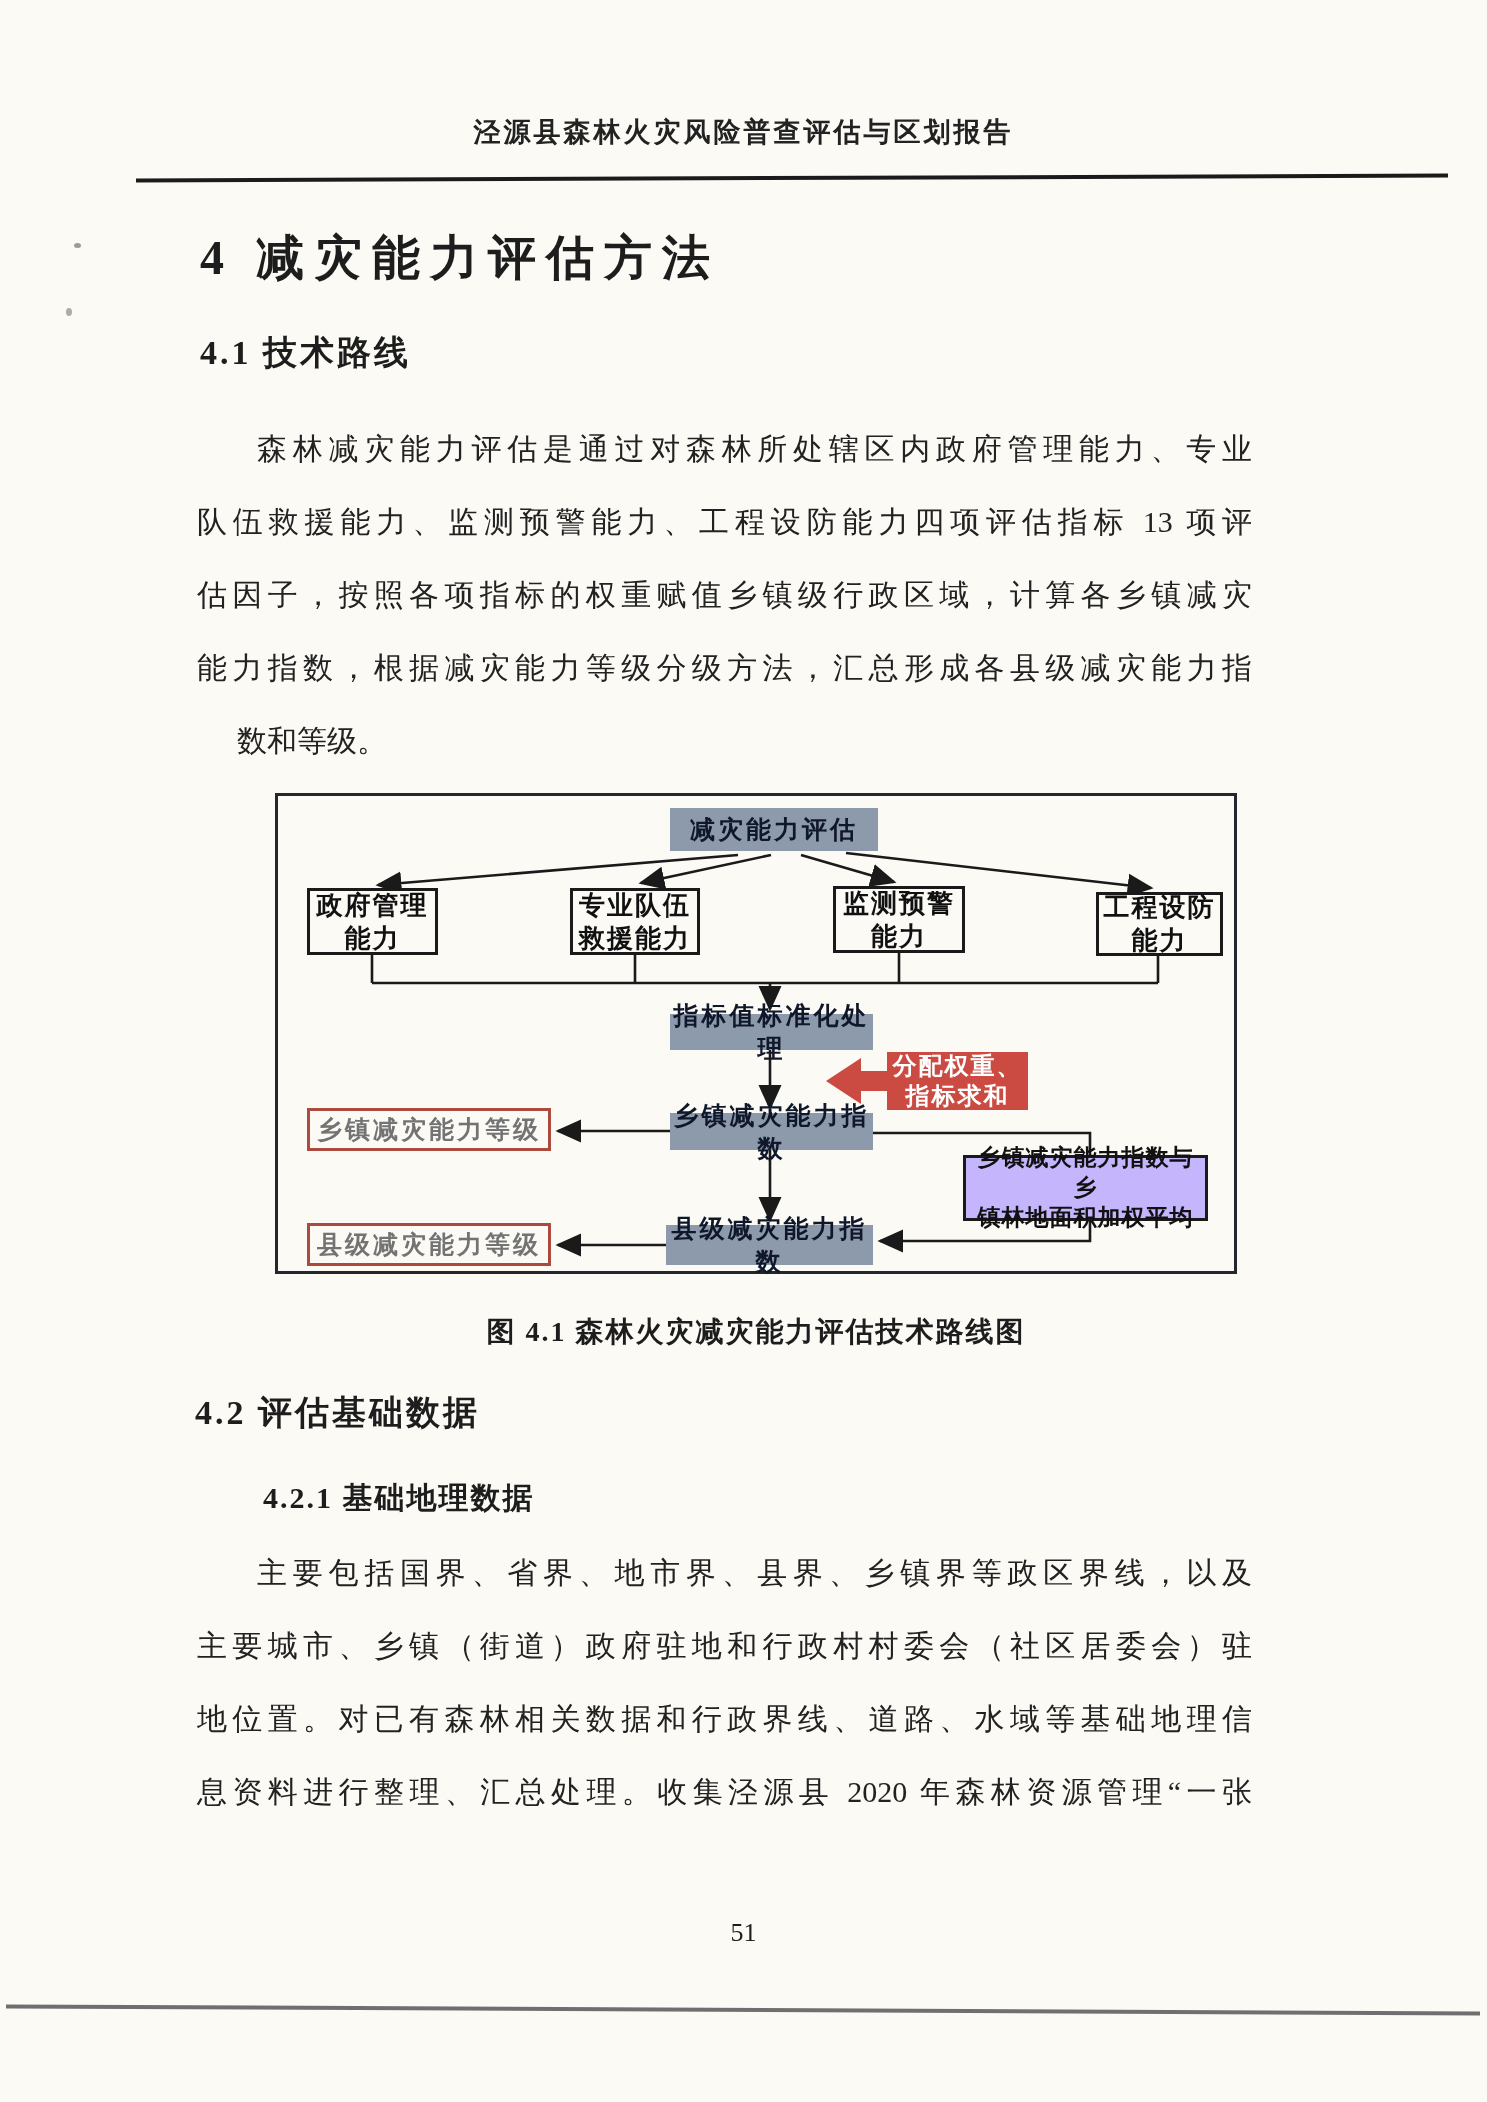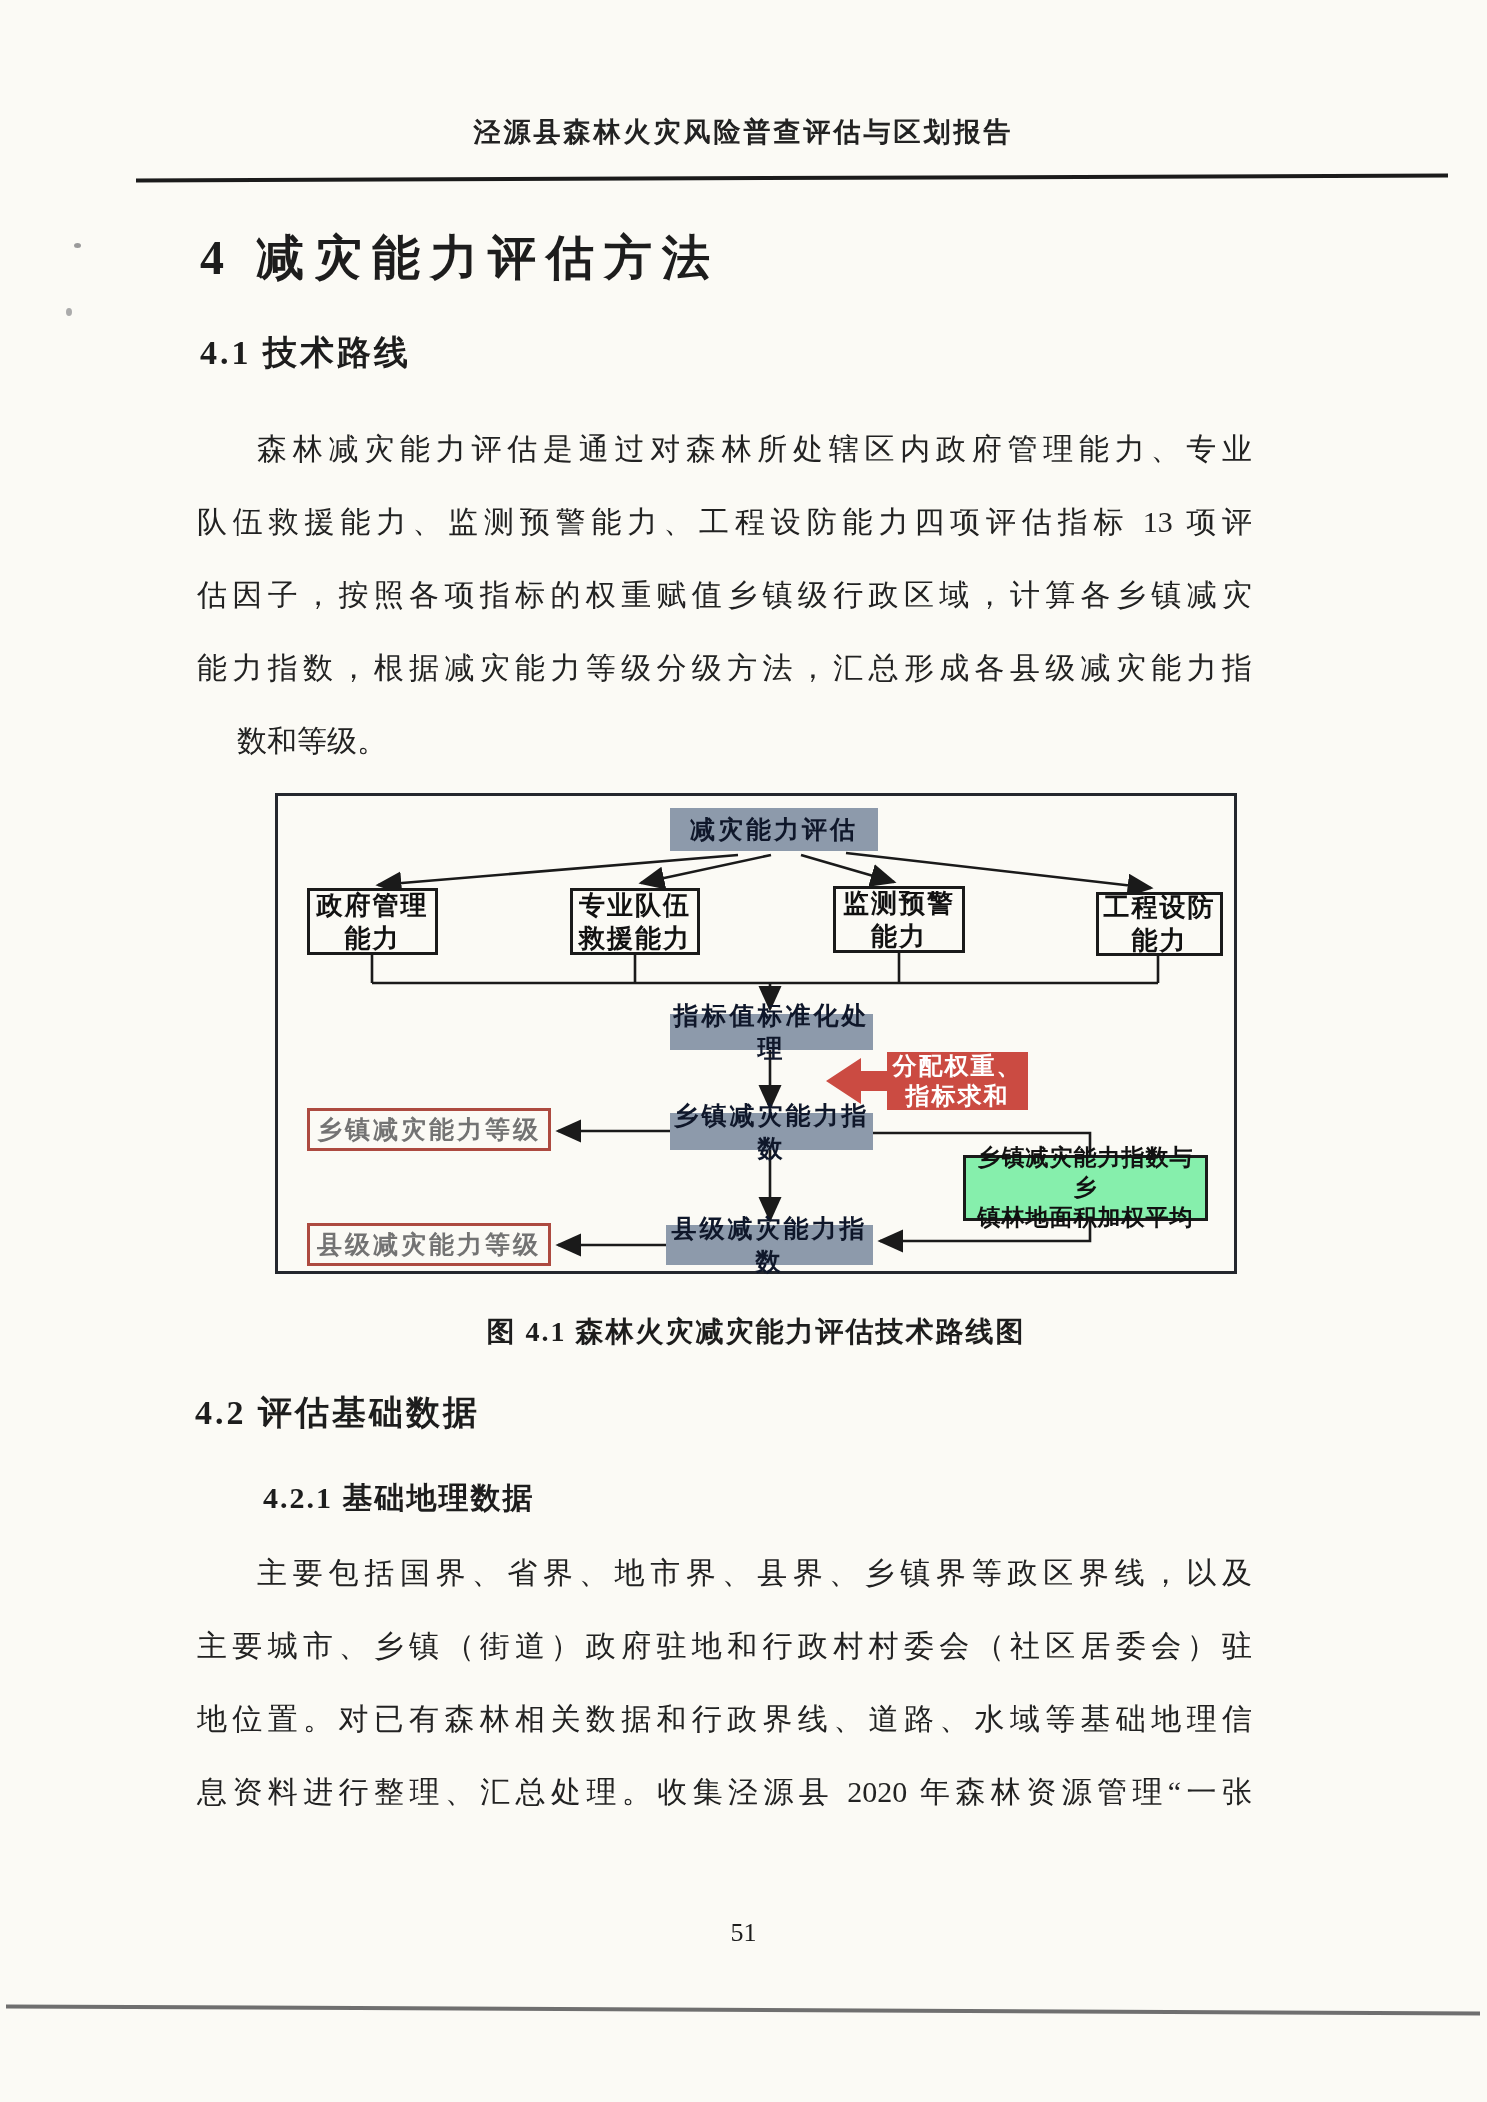--- a/index.html
+++ b/index.html
@@ -42,21 +42,21 @@
   .n-root   { left:392px; top:12px;  width:208px; height:43px; }
   .n-gov    { left:29px;  top:92px;  width:131px; height:67px; }
   .n-team   { left:292px; top:92px;  width:130px; height:67px; }
   .n-mon    { left:555px; top:90px;  width:132px; height:67px; }
   .n-eng    { left:818px; top:96px;  width:127px; height:64px; }
   .n-std    { left:392px; top:218px; width:203px; height:36px; font-size:24px; letter-spacing:1px; }
   .n-call   { left:609px; top:256px; width:141px; height:58px; }
   .n-twnidx { left:392px; top:317px; width:203px; height:37px; font-size:24px; letter-spacing:1px; }
   .n-twngrd { left:29px;  top:312px; width:244px; height:43px; }
   .n-wavg   { left:685px; top:359px; width:245px; height:66px; border:3px solid #1a1a1a;
-              background:#86efac; color:#111; font-size:23px; line-height:30px; letter-spacing:1px; }
+              background:#c4b5fd; color:#111; font-size:23px; line-height:30px; letter-spacing:1px; }
   .n-cntidx { left:388px; top:429px; width:207px; height:40px; font-size:24px; letter-spacing:1px; }
   .n-cntgrd { left:29px;  top:427px; width:244px; height:43px; }
 
   .fig-caption { position:absolute; top:1313px; left:275px; width:962px; text-align:center;
                  font-size:28px; font-weight:600; letter-spacing:2px; }
 
   
   .pagenum { position:absolute; top:1918px; left:0; width:100%; text-align:center; font-size:26px; }
   .foot-line { position:absolute; top:2008px; left:6px; width:1474px; height:4px;
                background:#6f6f6f; transform:rotate(0.28deg); }

